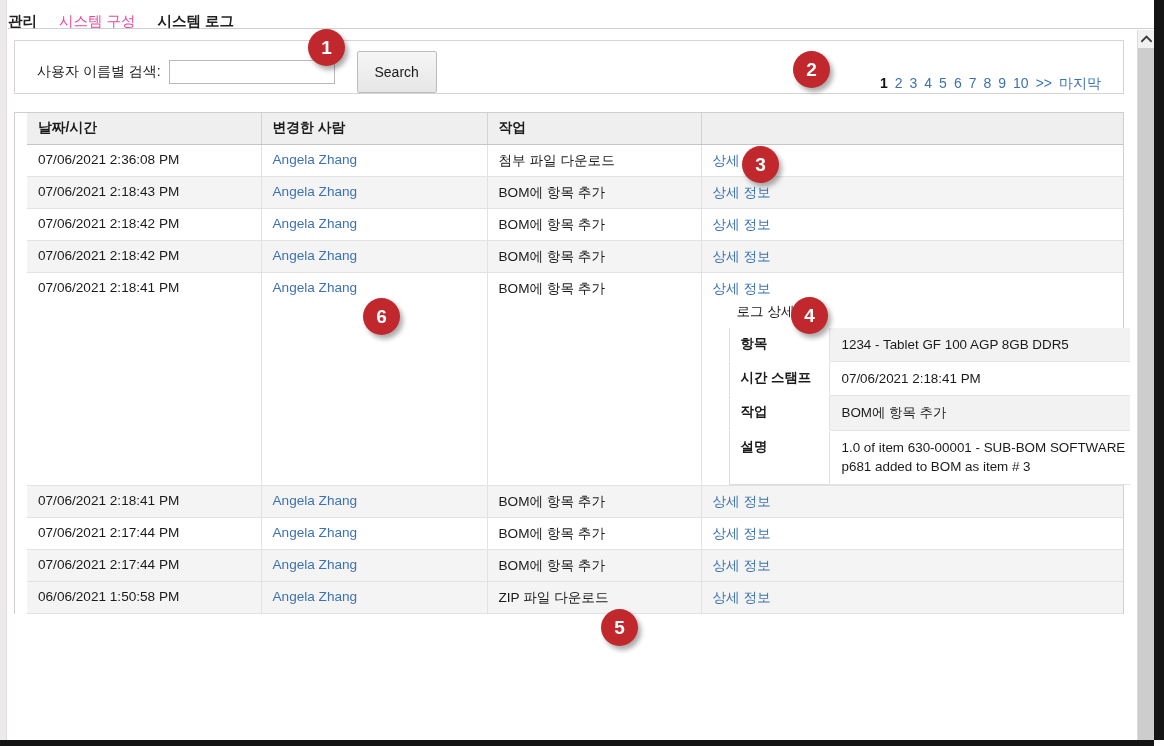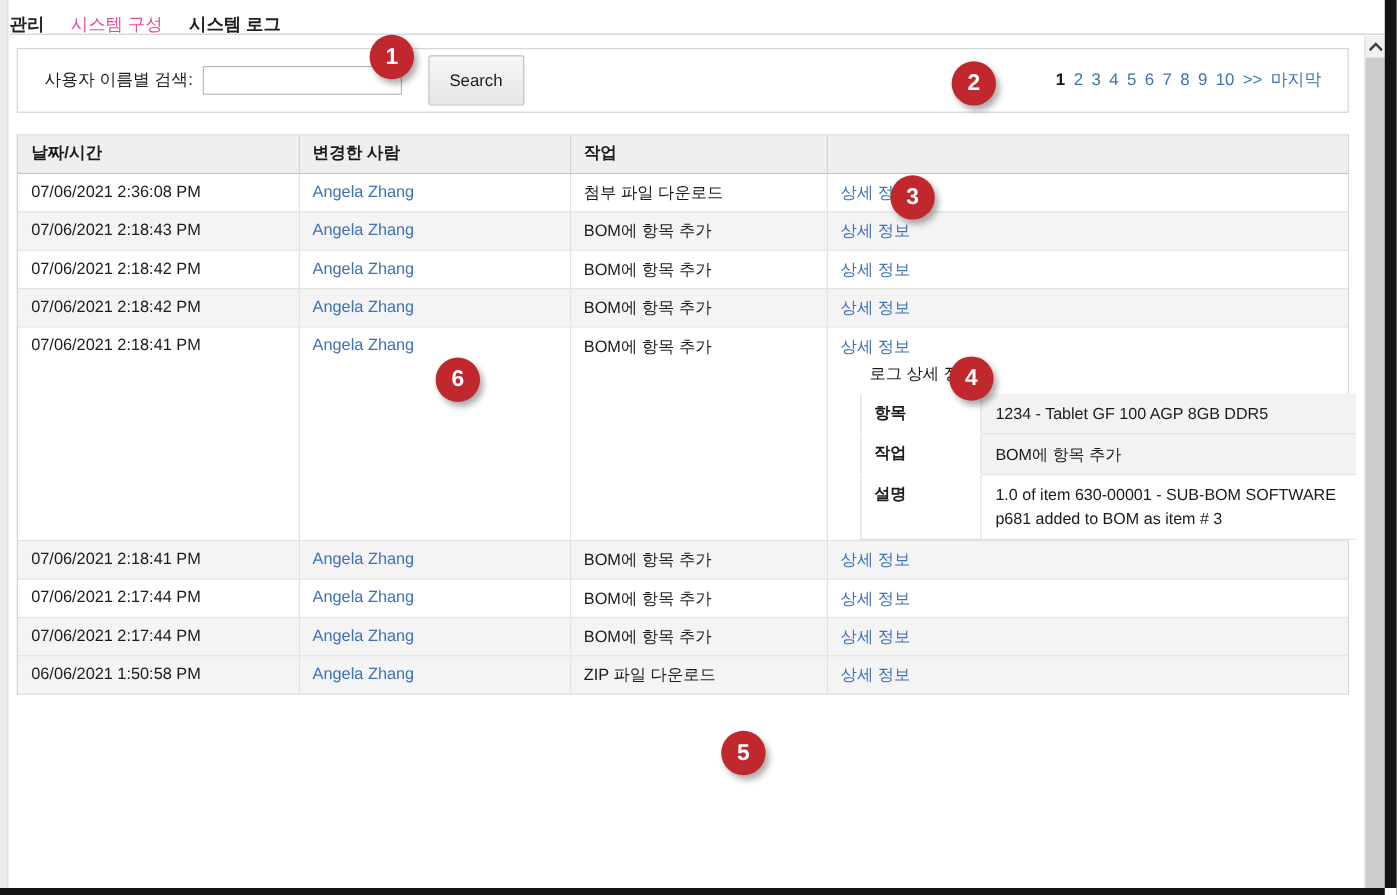--- a/index.html
+++ b/index.html
@@ -73,21 +73,21 @@
   }
 
   
   .toolbox {
     position: relative;
     margin: 10px 6px 0 6px;
     height: 54px;
     border: 1px solid #d5d5d5;
     background: #ffffff;
     display: flex;
-    align-items: center;
+    align-items: flex-end;
   }
   .search-group {
     display: flex;
     align-items: center;
     padding-left: 22px;
     gap: 8px;
   }
   .search-label {
     font-size: 14px;
     color: #1b1b1b;
@@ -132,20 +132,21 @@
     color: #111111;
     font-weight: bold;
     cursor: default;
   }
 
   
   .tablewrap {
     margin: 18px 6px 0 6px;
     border: 1px solid #cfcfcf;
     border-bottom: none;
+    padding-left: 12px;
   }
   table.logtable {
     width: 100%;
     border-collapse: collapse;
     table-layout: fixed;
     font-size: 13.6px;
   }
   table.logtable col.c1 { width: 234px; }
   table.logtable col.c2 { width: 226px; }
   table.logtable col.c3 { width: 214px; }
@@ -381,20 +382,24 @@
               </td>
               <td>
                 <span class="cellpad"><a class="link">상세 정보</a></span>
                 <div class="detail-head">로그 상세 정보</div>
                 <table class="detail">
                   <tbody>
                     <tr class="dodd">
                       <td class="k">항목</td>
                       <td class="v">1234 - Tablet GF 100 AGP 8GB DDR5</td>
                     </tr>
+                    <tr class="deven">
+                      <td class="k">시간 스탬프</td>
+                      <td class="v">07/06/2021 2:18:41 PM</td>
+                    </tr>
                     <tr class="dodd">
                       <td class="k">작업</td>
                       <td class="v">BOM에 항목 추가</td>
                     </tr>
                     <tr class="deven">
                       <td class="k">설명</td>
                       <td class="v">1.0 of item 630-00001 - SUB-BOM SOFTWARE p681 added to BOM as item # 3</td>
                     </tr>
                   </tbody>
                 </table>

